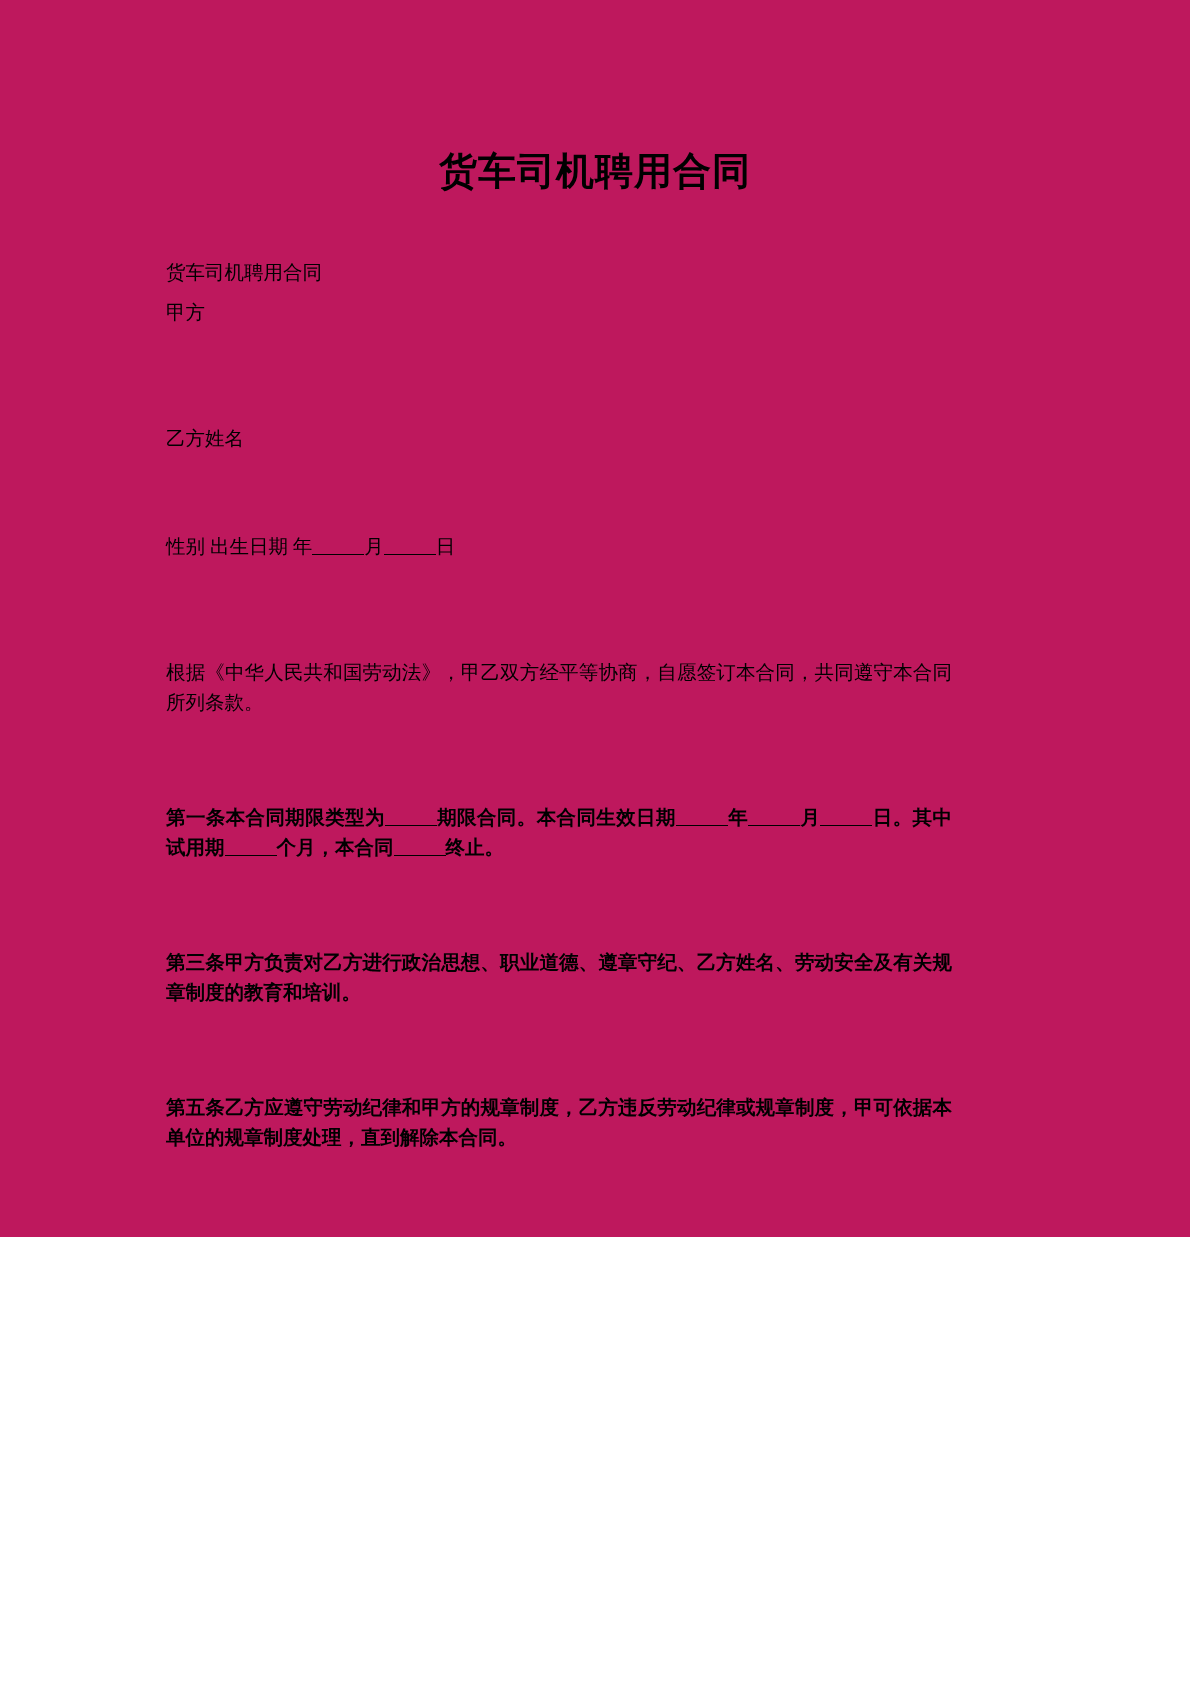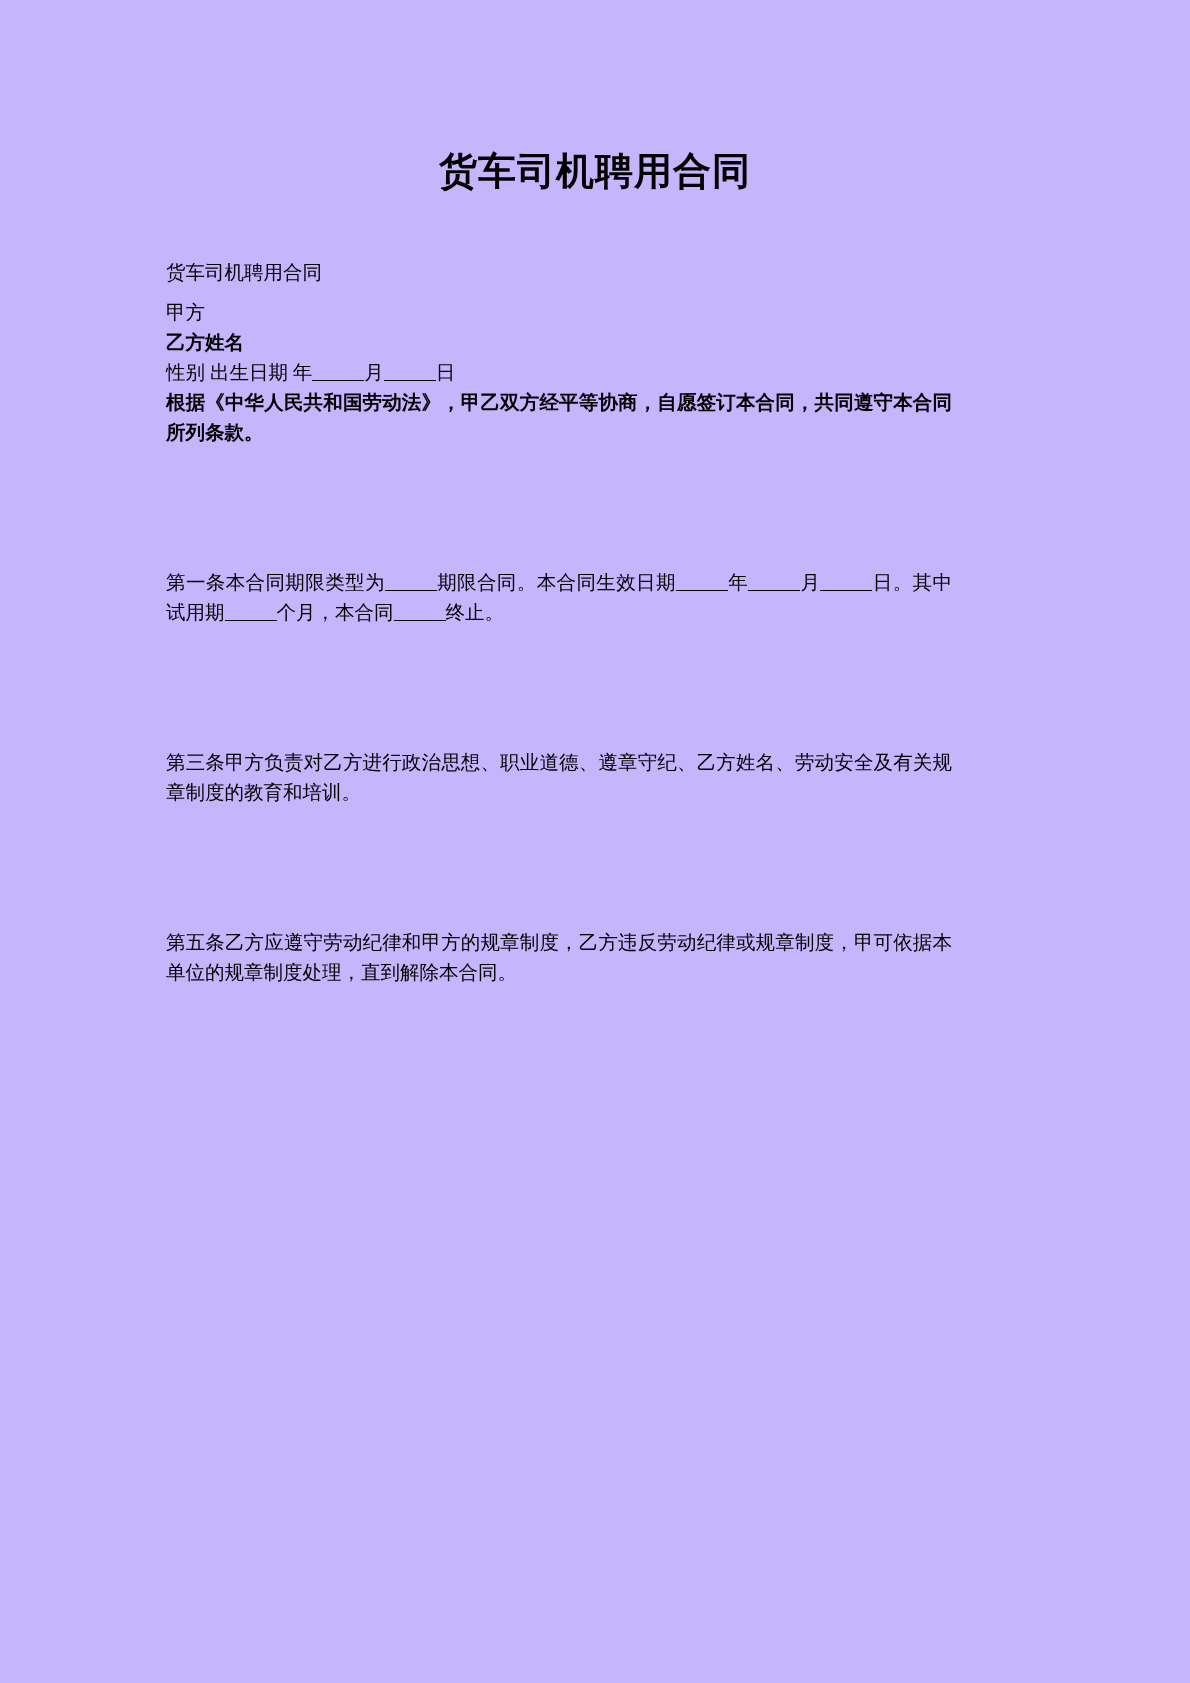--- a/index.html
+++ b/index.html
@@ -10,22 +10,22 @@
   body {
     width: 1190px;
     height: 1683px;
     font-family: "Liberation Serif", "DejaVu Serif", serif;
     color: #000000;
     -webkit-font-smoothing: antialiased;
   }
   .page {
     position: relative;
     width: 1190px;
-    height: 1683px;
-    background: #c4b5fd;
+    height: 1237px;
+    background: #be185d;
     box-sizing: border-box;
     padding: 0;
     overflow: hidden;
   }
   .doc-title {
     text-align: center;
     font-size: 38px;
     font-weight: bold;
     letter-spacing: 1px;
     margin: 0;
@@ -43,26 +43,28 @@
     line-height: 30px;
     text-align: justify;
     text-justify: inter-ideograph;
     margin: 0;
     word-break: break-all;
   }
   .p-head {
     margin-top: 62px;
   }
   .p-gap-lg {
+    margin-top: 78px;
   }
   .p-gap-xl {
-    margin-top: 120px;
+    margin-top: 85px;
+    font-weight: bold;
   }
   .p-gap-xxl {
-    font-weight: bold;
+    margin-top: 96px;
   }
   .p-tight {
     margin-top: 10px;
   }
   .blank {
     display: inline-block;
     border-bottom: 1px solid #000000;
     width: 52px;
     height: 1em;
     vertical-align: -2px;

